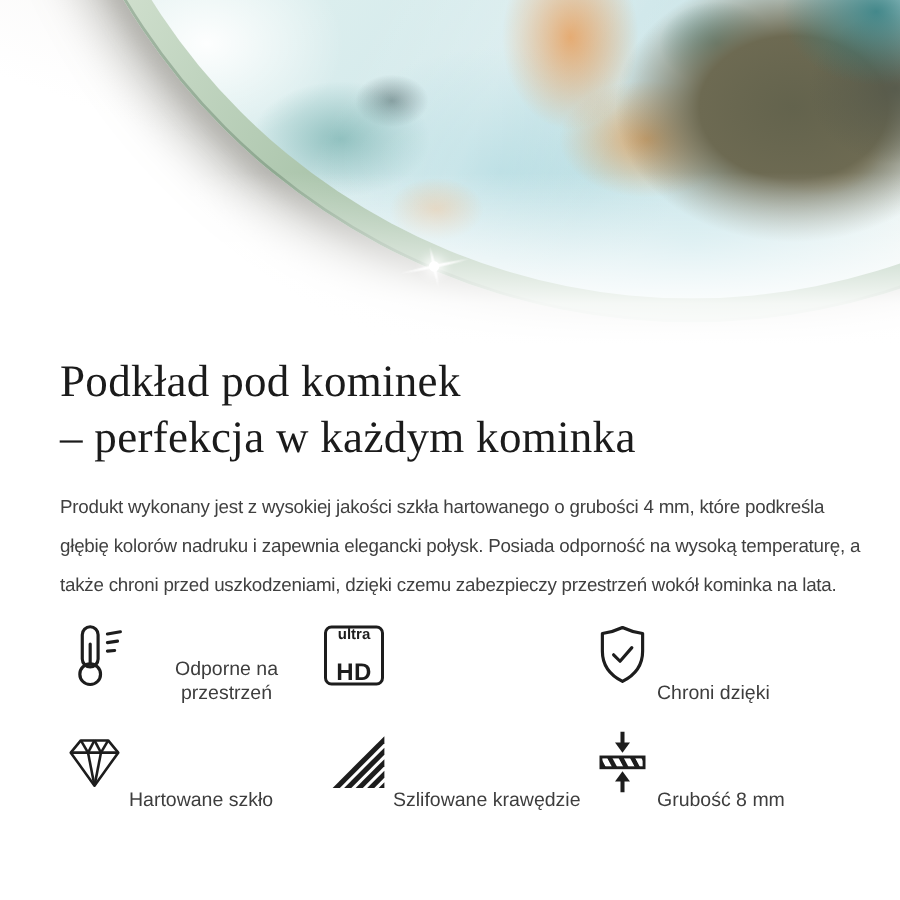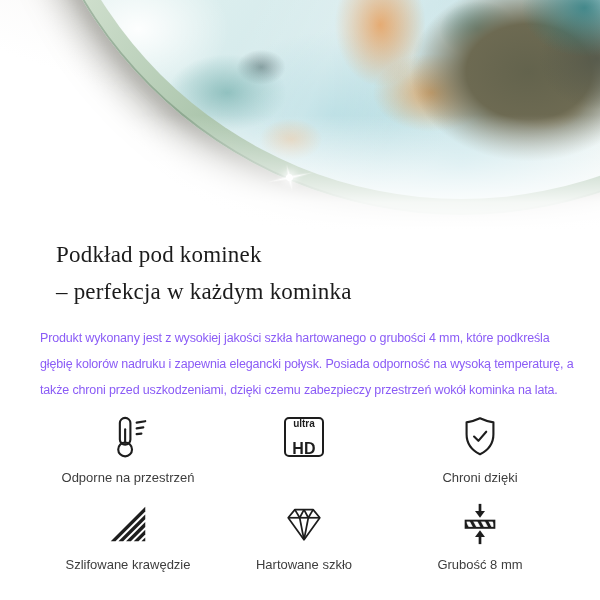--- a/index.html
+++ b/index.html
@@ -67,38 +67,38 @@
     filter: blur(0.4px);
   }
   .sparkle .core {
     position: absolute; left: 20px; top: 10px; width: 7px; height: 7px; border-radius: 50%;
     background: #ffffff; box-shadow: 0 0 8px 3px rgba(255,255,255,0.95);
   }
 
   
   .content { padding: 0 33px 0 40px; }
   h1.title {
-    margin: 6px 0 0 16px;
+    margin: 6px 0 0 0;
     font-family: "Liberation Serif", serif;
     font-weight: 500;
-    font-size: 23px; line-height: 37px;
+    font-size: 30px; line-height: 37px;
     color: #1b1b1b; letter-spacing: 0.2px;
   }
   p.desc {
     margin: 15px 0 0 0; width: 538px;
     font-size: 12.5px; line-height: 26px; letter-spacing: -0.15px;
-    color: #8b5cf6;
+    color: #404040;
   }
 
   
   .features {
     display: grid; grid-template-columns: repeat(3, 176px);
     row-gap: 14px; margin: 10px 0 0 0;
   }
-  .feature { display: flex; flex-direction: column; align-items: center; }
+  .feature { display: flex; flex-direction: row; align-items: flex-end; }
   .icon-wrap { height: 48px; display: flex; align-items: center; justify-content: center; margin-bottom: 9px; }
   .feature .label { font-size: 13px; line-height: 16px; color: #3d3d3d; text-align: center; }
   .uhd-box {
     width: 40px; height: 40px; box-sizing: border-box;
     border: 2.5px solid #1d1d1d; border-radius: 5px;
     display: flex; flex-direction: column; align-items: center; justify-content: center;
     color: #1d1d1d;
   }
   .uhd-box .u-top { font-size: 10px; font-weight: 700; line-height: 11px; }
   .uhd-box .u-bottom { font-size: 16px; font-weight: 800; line-height: 16px; margin-top: 12px; letter-spacing: 0.3px; }
@@ -160,48 +160,48 @@
               <path d="M17.8 23.5 L22.3 28 L30.5 18.5"></path>
             </g>
           </svg>
         </div>
         <div class="label">Chroni dzięki</div>
       </div>
 
       <div class="feature">
         <div class="icon-wrap">
           <svg class="icon" width="46" height="46" viewBox="0 0 48 48" aria-hidden="true">
-            <g fill="#1d1d1d" stroke="none">
-              <polygon points="6,42 42,6 42,11 11,42"></polygon>
-              <polygon points="14,42 42,14 42,19 19,42"></polygon>
-              <polygon points="22,42 42,22 42,27 27,42"></polygon>
-              <polygon points="30,42 42,30 42,35 35,42"></polygon>
-              <polygon points="38,42 42,38 42,42"></polygon>
-            </g>
-          </svg>
-        </div>
-        <div class="label">Szlifowane krawędzie</div>
-      </div>
-
-      <div class="feature">
-        <div class="icon-wrap">
-          <svg class="icon" width="46" height="46" viewBox="0 0 48 48" aria-hidden="true">
             <g fill="none" stroke="#1d1d1d" stroke-width="1.8" stroke-linejoin="round">
               <path d="M14.5 9 L33.5 9 L40.5 17.5 L24 40.5 L7.5 17.5 Z"></path>
               <line x1="7.5" y1="17.5" x2="40.5" y2="17.5"></line>
               <line x1="14.5" y1="9" x2="19.5" y2="17.5"></line>
               <line x1="33.5" y1="9" x2="28.5" y2="17.5"></line>
               <line x1="24" y1="9" x2="19.5" y2="17.5"></line>
               <line x1="24" y1="9" x2="28.5" y2="17.5"></line>
               <line x1="19.5" y1="17.5" x2="24" y2="40.5"></line>
               <line x1="28.5" y1="17.5" x2="24" y2="40.5"></line>
             </g>
           </svg>
         </div>
         <div class="label">Hartowane szkło</div>
+      </div>
+
+      <div class="feature">
+        <div class="icon-wrap">
+          <svg class="icon" width="46" height="46" viewBox="0 0 48 48" aria-hidden="true">
+            <g fill="#1d1d1d" stroke="none">
+              <polygon points="6,42 42,6 42,11 11,42"></polygon>
+              <polygon points="14,42 42,14 42,19 19,42"></polygon>
+              <polygon points="22,42 42,22 42,27 27,42"></polygon>
+              <polygon points="30,42 42,30 42,35 35,42"></polygon>
+              <polygon points="38,42 42,38 42,42"></polygon>
+            </g>
+          </svg>
+        </div>
+        <div class="label">Szlifowane krawędzie</div>
       </div>
 
       <div class="feature">
         <div class="icon-wrap">
           <svg class="icon" width="46" height="46" viewBox="0 0 48 48" aria-hidden="true">
             <defs>
               <pattern id="hatch" width="7" height="10" patternUnits="userSpaceOnUse" patternTransform="rotate(-28 24 24)">
                 <line x1="3.5" y1="-2" x2="3.5" y2="12" stroke="#1d1d1d" stroke-width="3.2"></line>
               </pattern>
             </defs>

